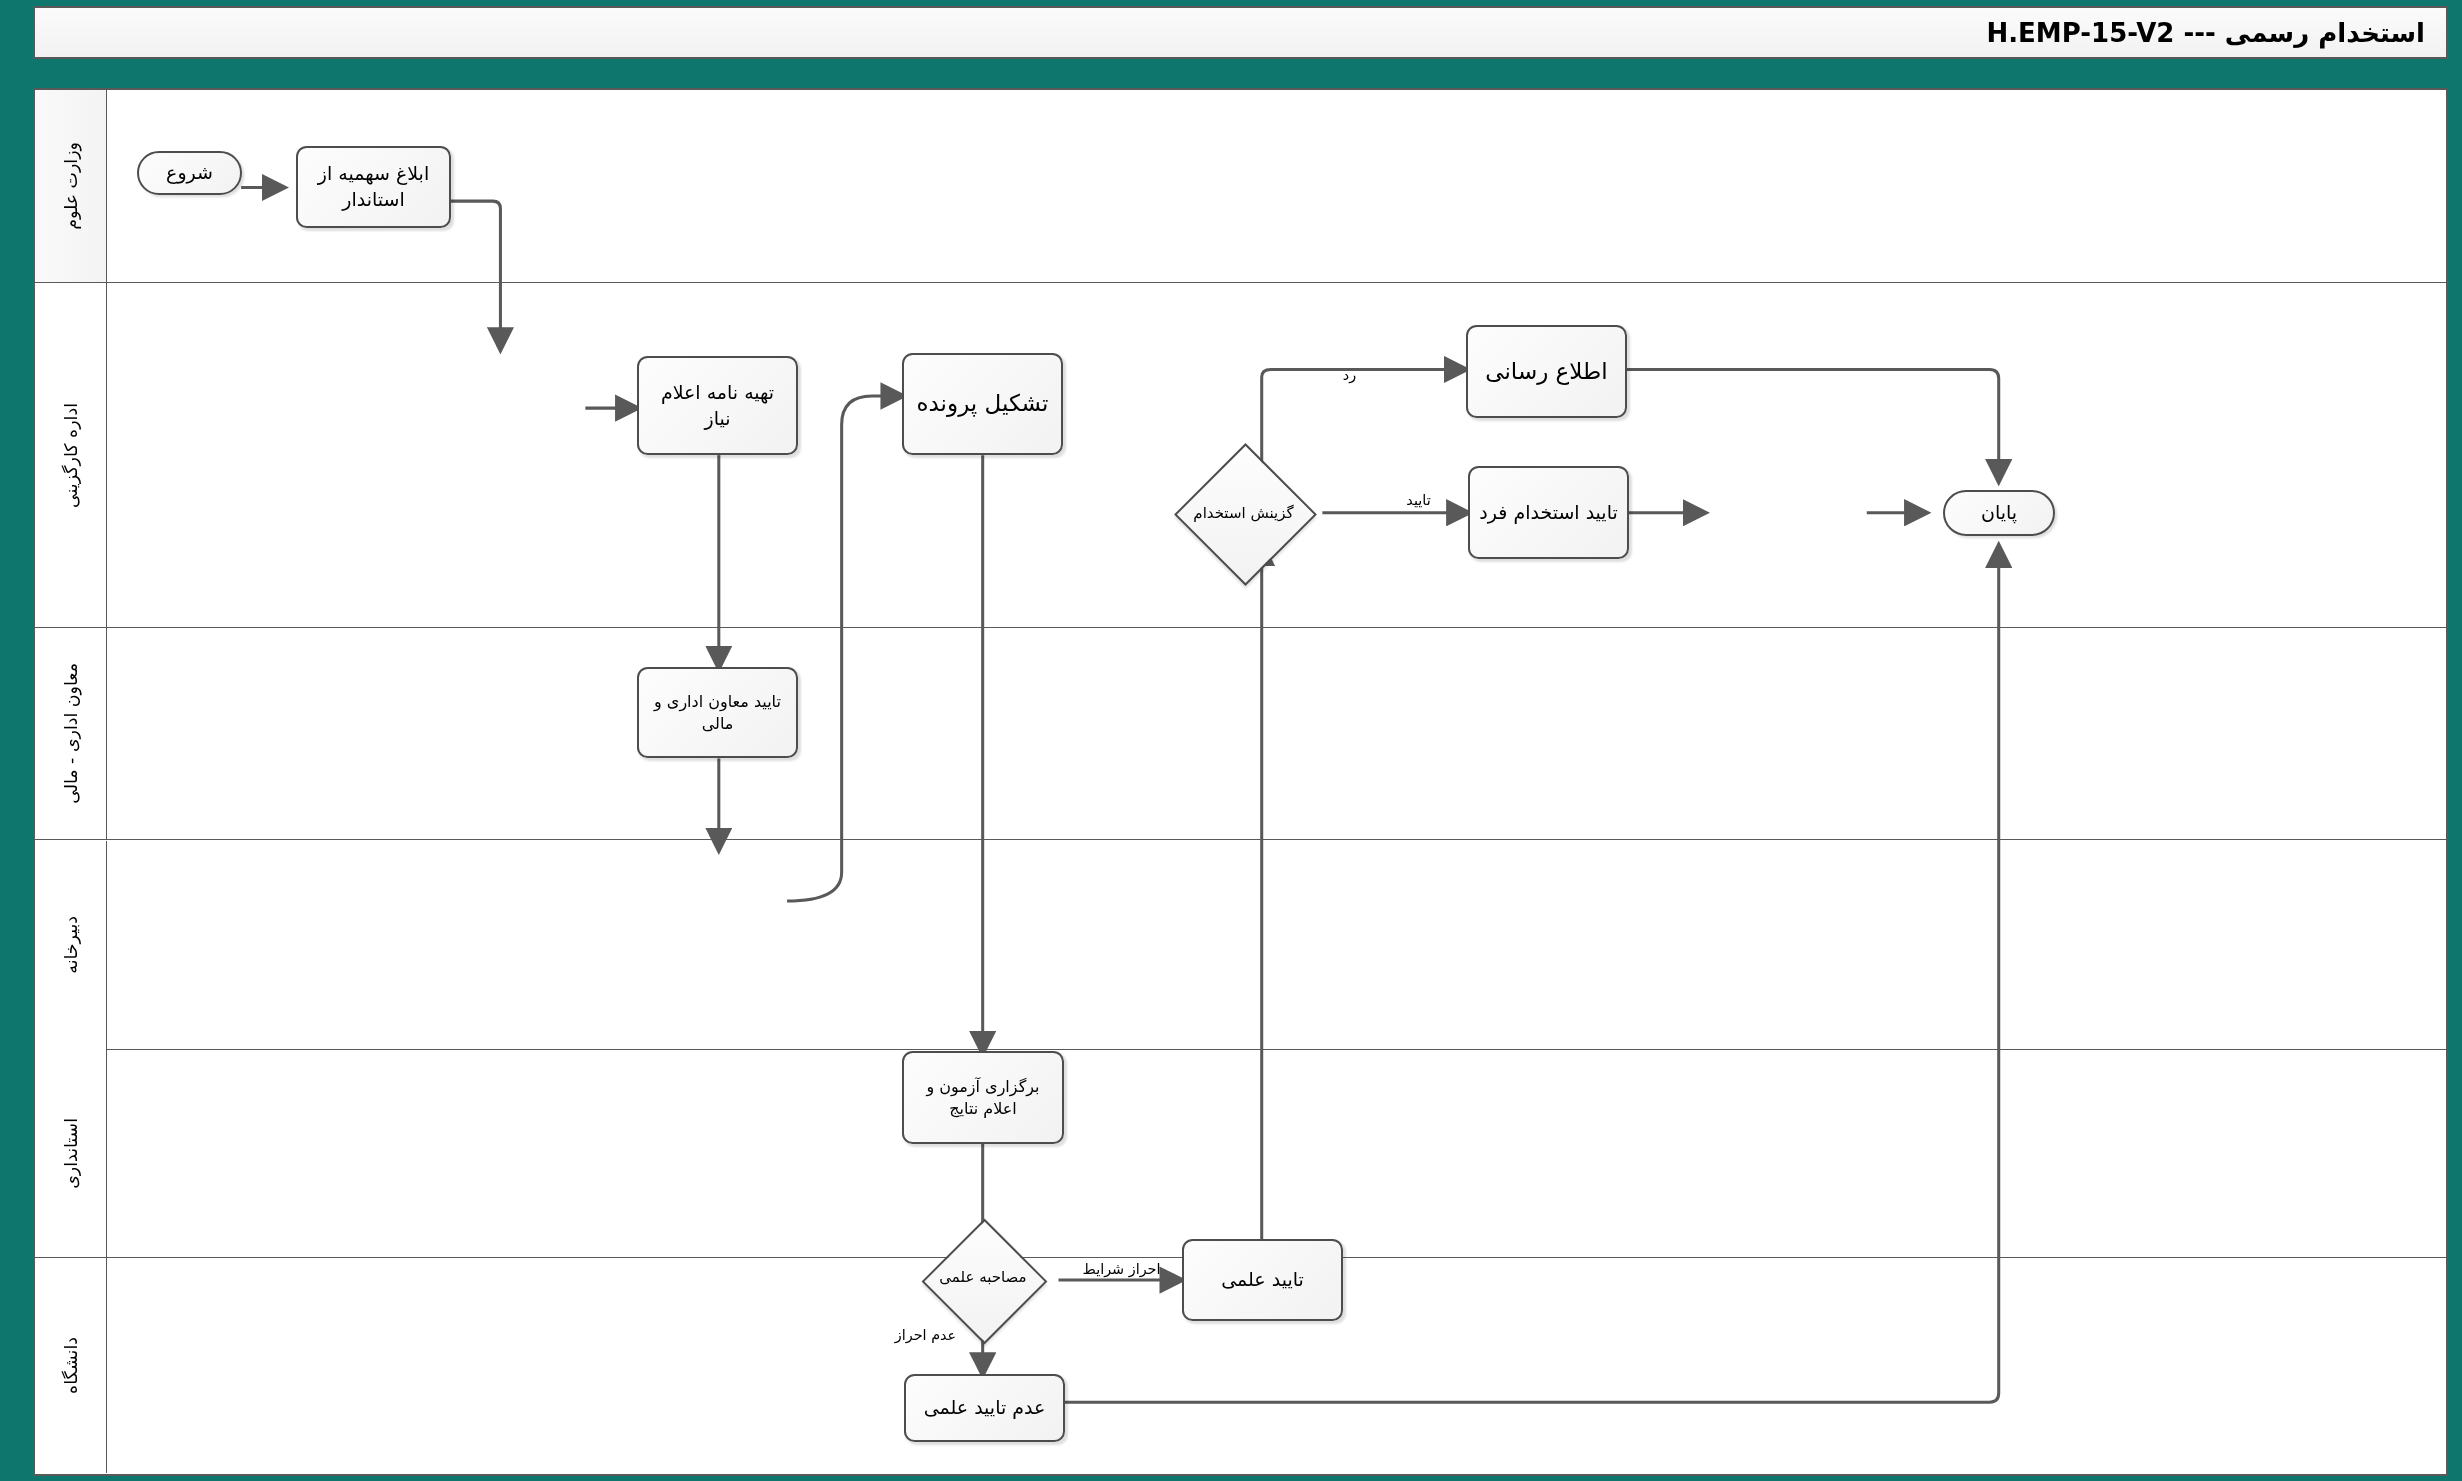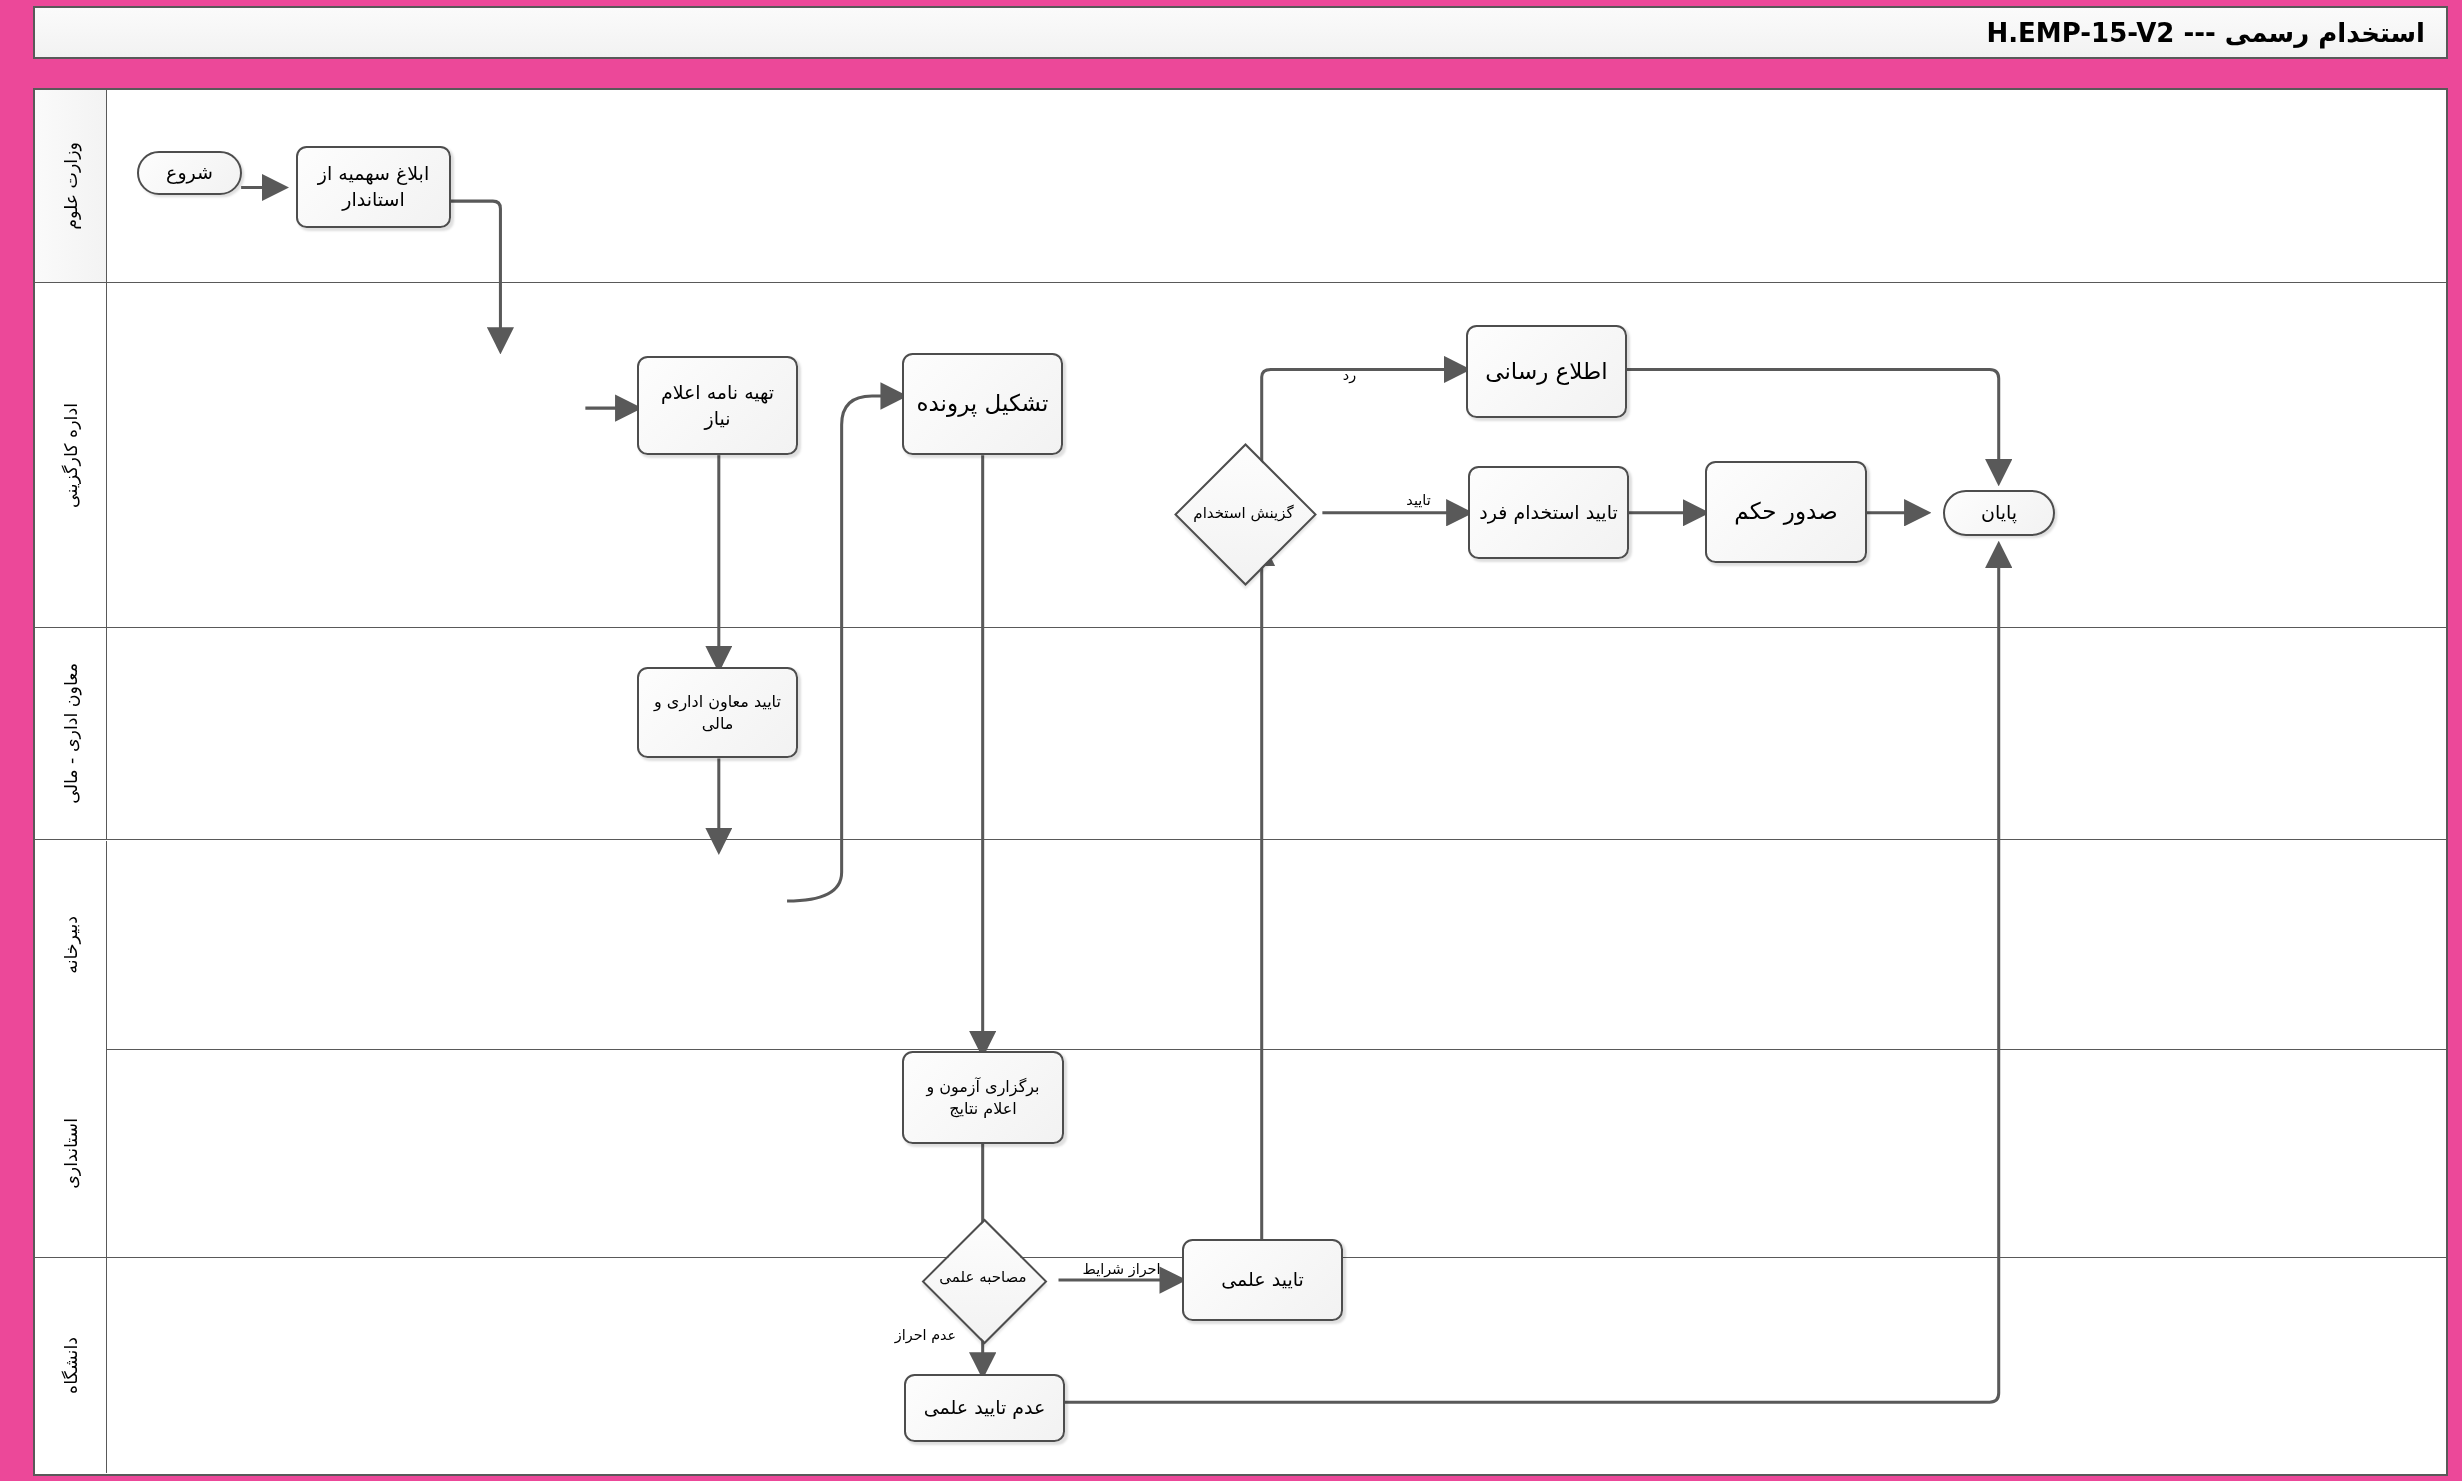--- a/index.html
+++ b/index.html
@@ -1,17 +1,17 @@
 <!DOCTYPE html>
 <html style="font-size:12px"><head>
 <meta charset="utf-8">
 <style>
   html,body{margin:0;padding:0;background:#ffffff;}
   body{font-family:"DejaVu Sans","Liberation Sans",sans-serif;}
-  #page{position:relative;width:2462px;height:1482px;background:#ec4899;overflow:hidden;}
+  #page{position:relative;width:2462px;height:1482px;background:#0f766e;overflow:hidden;}
 
   
   #title-bar{
     position:absolute;left:33px;top:6px;width:2415px;height:53px;
     background:linear-gradient(to bottom,#fbfbfb 0%,#f2f2f2 100%);
     border:2.3px solid #595959;box-sizing:border-box;
     display:flex;align-items:center;direction:rtl;
   }
   #title-text{
     font-size:26px;font-weight:bold;color:#000;padding-right:21px;
@@ -213,23 +213,20 @@
 
   <div class="diamond" style="left:1195px;top:464px;width:97px;height:97px;">
     <span class="dshape"></span>
     <span class="dtext">گزینش استخدام</span>
   </div>
 
   <div class="node med" style="left:1468px;top:466px;width:161px;height:93px;padding:0 6px;">
     <span>تایید استخدام فرد</span>
   </div>
 
-  <div class="node big" style="left:1705px;top:461px;width:162px;height:102px;padding:0 7.6px;">
-    <span>صدور حکم</span>
-  </div>
 
   <div class="node term med" style="left:1943px;top:490px;width:112px;height:46px;">
     <span>پایان</span>
   </div>
 
   <div class="node sml" style="left:637px;top:667px;width:161px;height:91px;padding:0 9px;">
     <span>تایید معاون اداری و مالی</span>
   </div>
 
 

